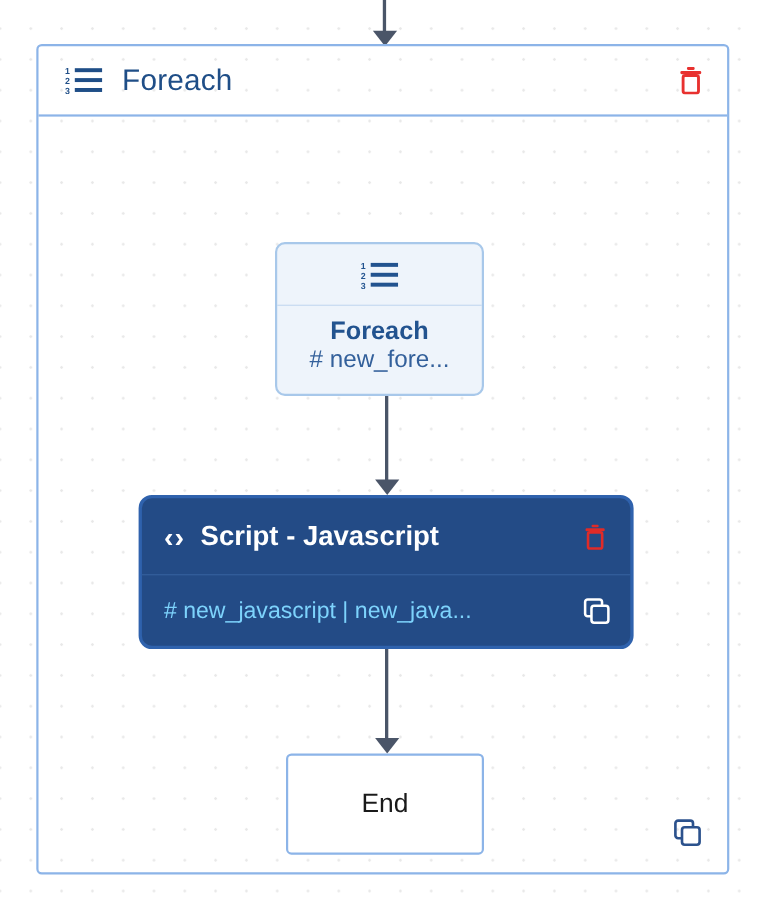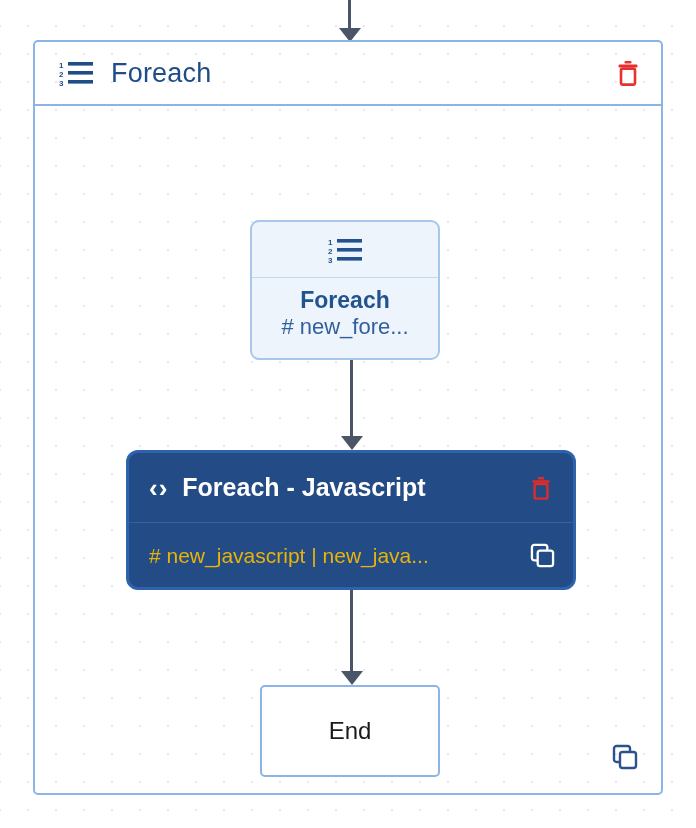--- a/index.html
+++ b/index.html
@@ -200,21 +200,21 @@
     white-space: nowrap;
   }
   #node-script .spacer { flex: 1 1 auto; }
   #node-script .script-body {
     flex: 1 1 auto;
     display: flex;
     align-items: center;
     padding: 0 17px 0 20px;
   }
   #node-script .script-sub {
-    color: #eab308;
+    color: #7dd3fc;
     font-size: 21px;
     white-space: nowrap;
     line-height: 1;
   }
 
   
   #node-end {
     left: 225px;
     top: 579px;
     width: 180px;
@@ -286,21 +286,21 @@
       </div>
 
       <div class="edge" style="left:315px; top:254px; width:3px; height:90px;">
         <div class="edge-line" style="height:78px;"></div>
         <div class="edge-head" style="top:76px;"></div>
       </div>
 
       <div class="node" id="node-script">
         <div class="script-header">
           <span class="code-icon">‹›</span>
-          <span class="script-title">Foreach - Javascript</span>
+          <span class="script-title">Script - Javascript</span>
           <span class="spacer"></span>
           <span class="trash-btn">
             <svg viewBox="0 0 24 26" width="22" height="24" aria-hidden="true">
               <rect x="8.5" y="1" width="7" height="2.6" rx="1" fill="#e02b28"></rect>
               <rect x="2.5" y="4.6" width="19" height="2.8" rx="1.2" fill="#e02b28"></rect>
               <rect x="5" y="8.6" width="14" height="16" rx="1.8" fill="none" stroke="#e02b28" stroke-width="2.6"></rect>
             </svg>
           </span>
         </div>
         <div class="script-body">

